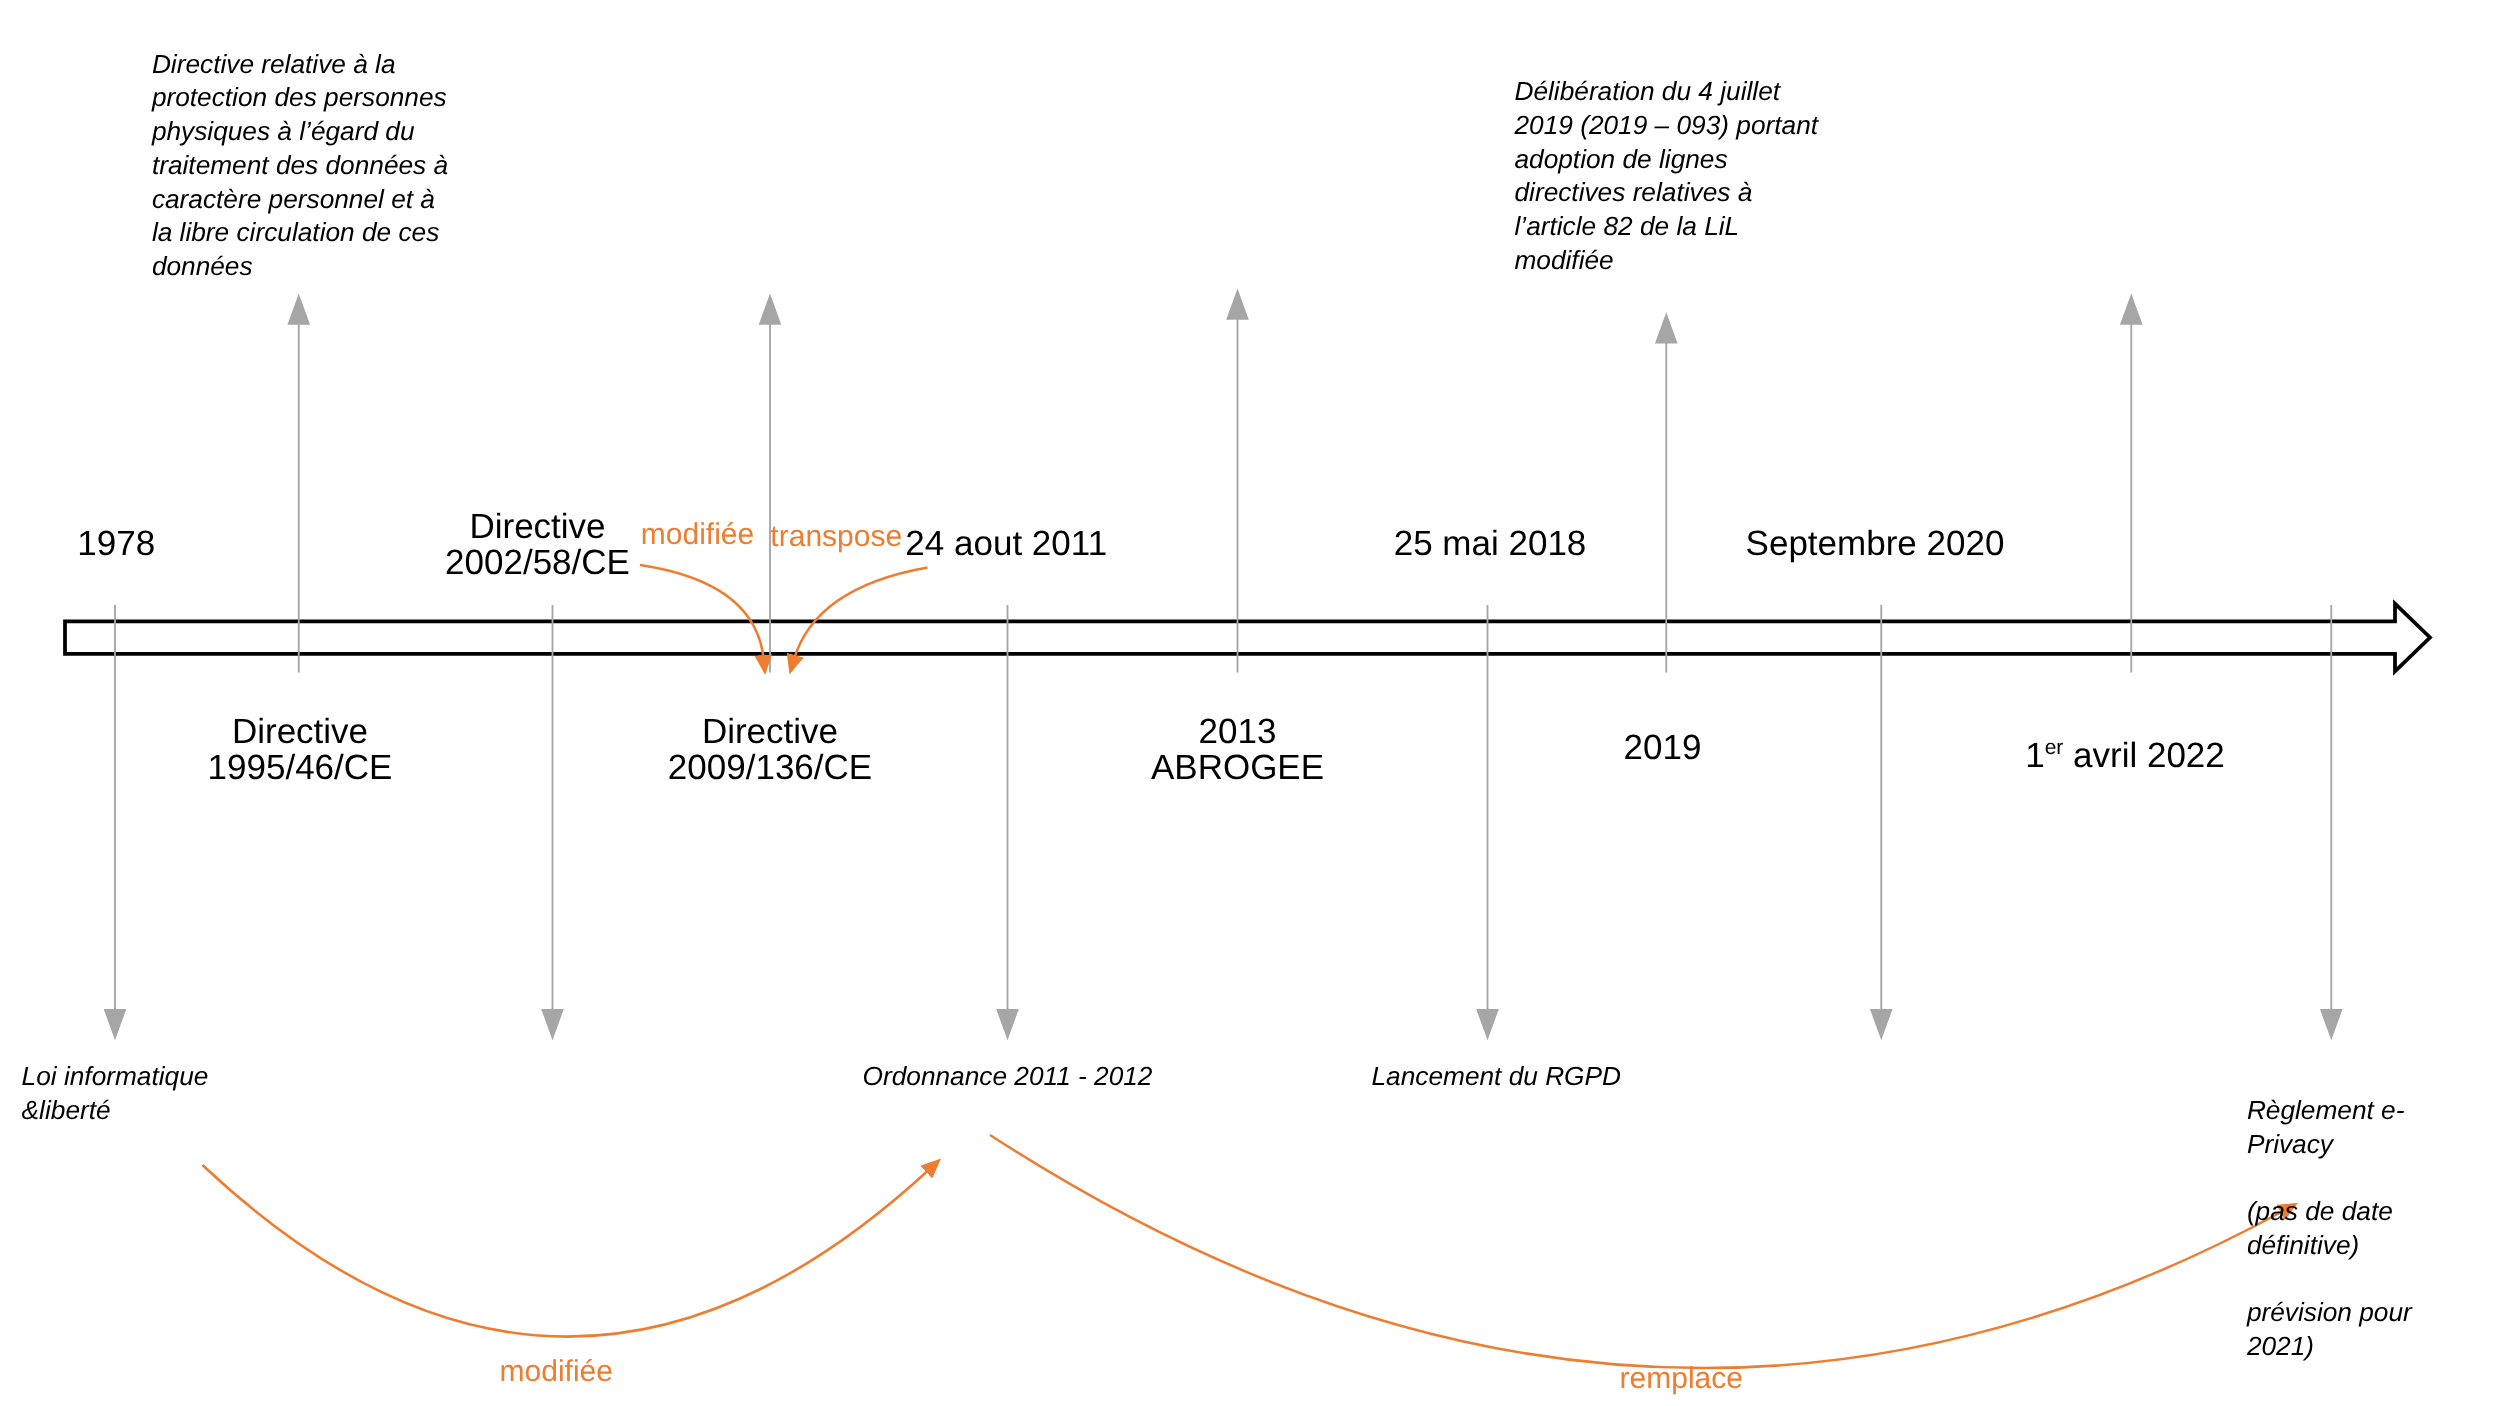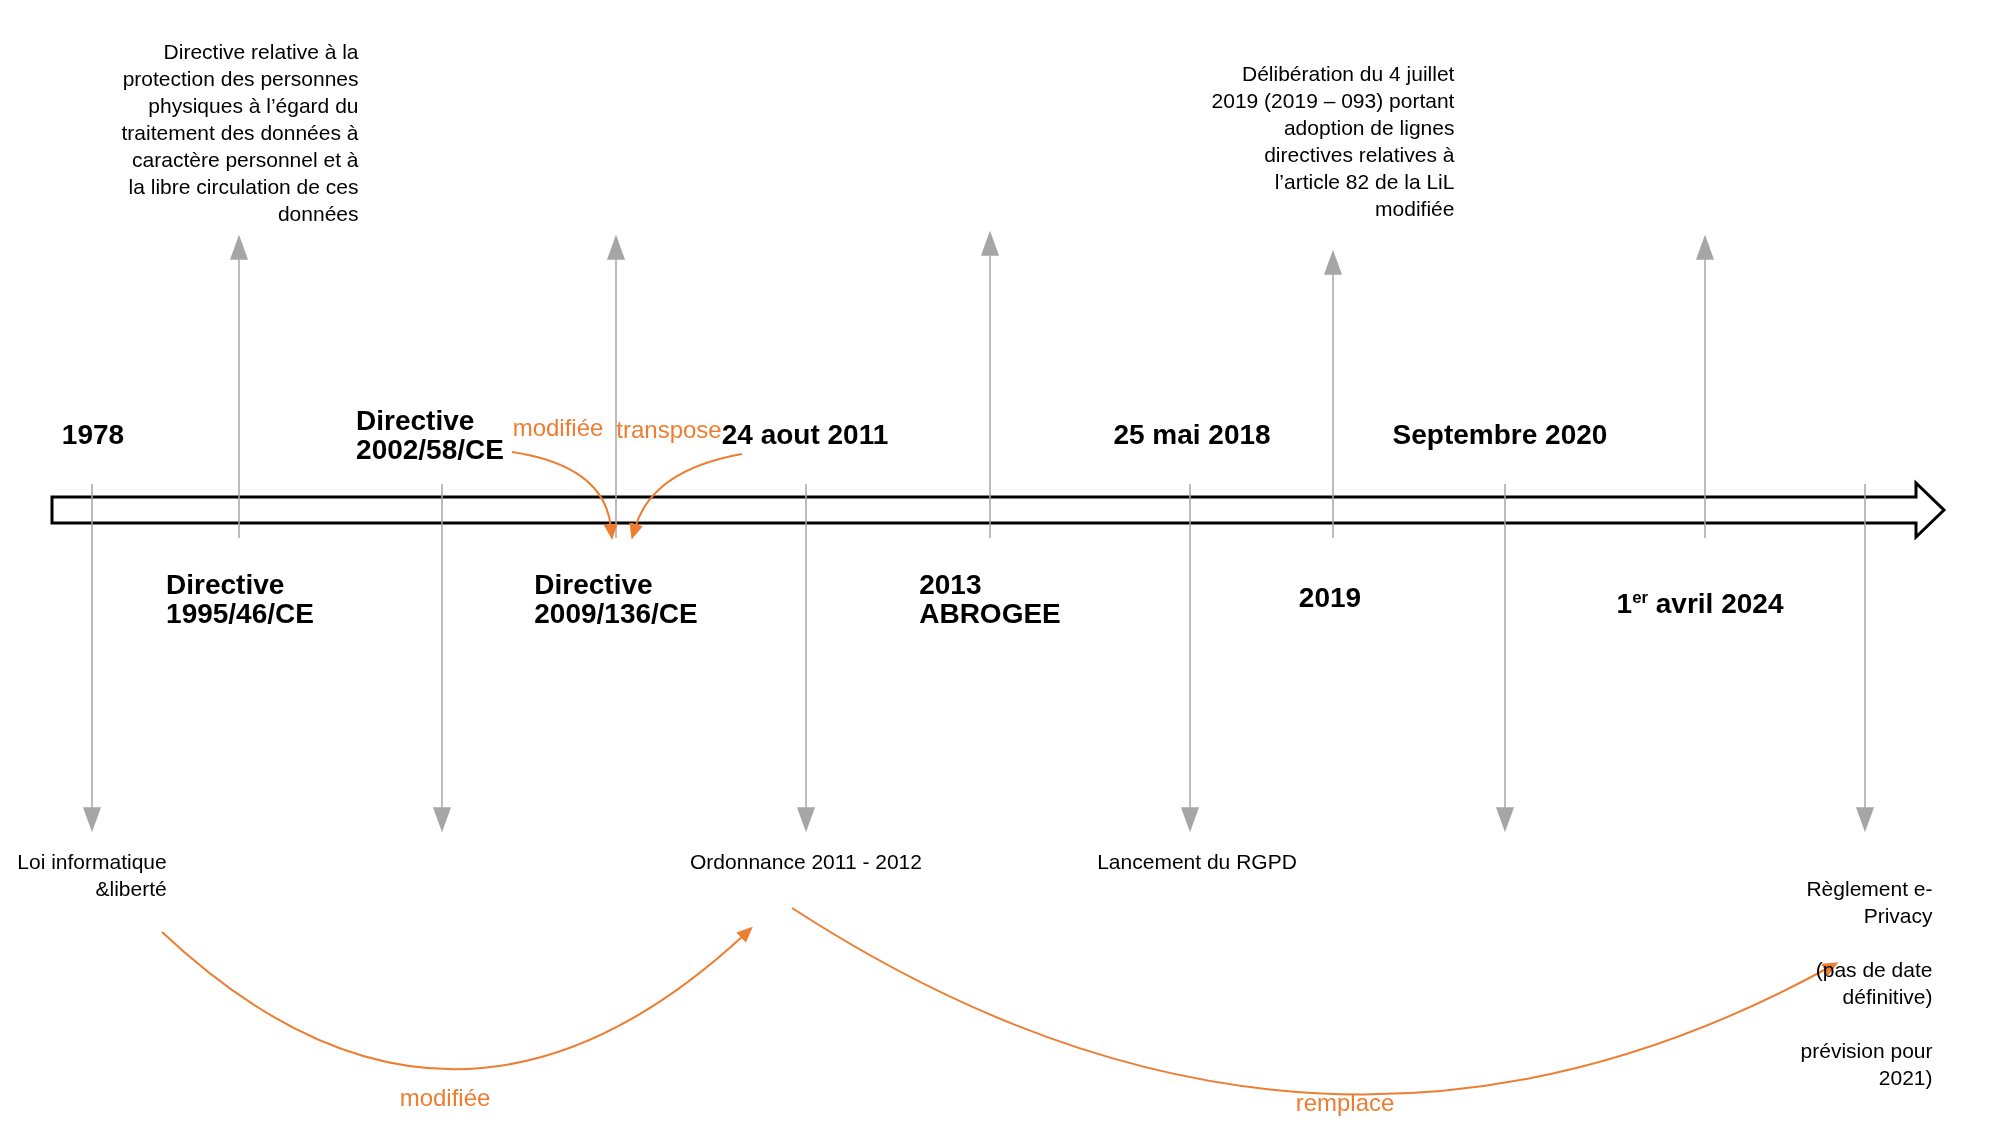--- a/index.html
+++ b/index.html
@@ -8,34 +8,35 @@
     width:2000px;height:1125px;
     background:#ffffff;
     font-family:"Liberation Sans",sans-serif;
     color:#000;
     overflow:hidden;
   }
   #arrow-layer{position:absolute;left:0;top:0;width:2000px;height:1125px;}
   .annot{
     position:absolute;
     transform:translateX(-50%);
-    text-align:right;
+    text-align:left;
     white-space:pre-line;
     font-size:21px;
     line-height:27px;
     color:#000;
+    font-style:italic;
   }
   .datelabel{
     position:absolute;
     transform:translateX(-50%);
-    text-align:left;
+    text-align:center;
     white-space:pre-line;
     font-size:28px;
     line-height:29px;
-    font-weight:bold;
+    font-weight:normal;
     color:#000;
   }
   .rel{
     position:absolute;
     transform:translateX(-50%);
     font-size:24px;
     line-height:26px;
     color:#ED7D31;
     white-space:nowrap;
   }
@@ -121,21 +122,21 @@
   <div class="datelabel" style="left:1192px;top:420px">25 mai 2018</div>
   <div class="datelabel" style="left:1500px;top:420px">Septembre 2020</div>
 
   <div class="datelabel" style="left:240px;top:570px">Directive
 1995/46/CE</div>
   <div class="datelabel" style="left:616px;top:570px">Directive
 2009/136/CE</div>
   <div class="datelabel" style="left:990px;top:570px">2013
 ABROGEE</div>
   <div class="datelabel" style="left:1330px;top:583px">2019</div>
-  <div class="datelabel" style="left:1700px;top:583px"><span>1</span><sup>er</sup><span> avril 2024</span></div>
+  <div class="datelabel" style="left:1700px;top:583px"><span>1</span><sup>er</sup><span> avril 2022</span></div>
 
   <div class="annot" style="left:92px;top:848px">Loi informatique
 &amp;liberté</div>
   <div class="annot" style="left:806px;top:848px">Ordonnance 2011 - 2012</div>
   <div class="annot" style="left:1197px;top:848px">Lancement du RGPD</div>
   <div class="annot" style="left:1865px;top:848px">
     <span class="line">Règlement e-Privacy</span>
     <span class="line red">(pas de date définitive)</span>
     <span class="line">prévision pour 2021)</span>
   </div>

